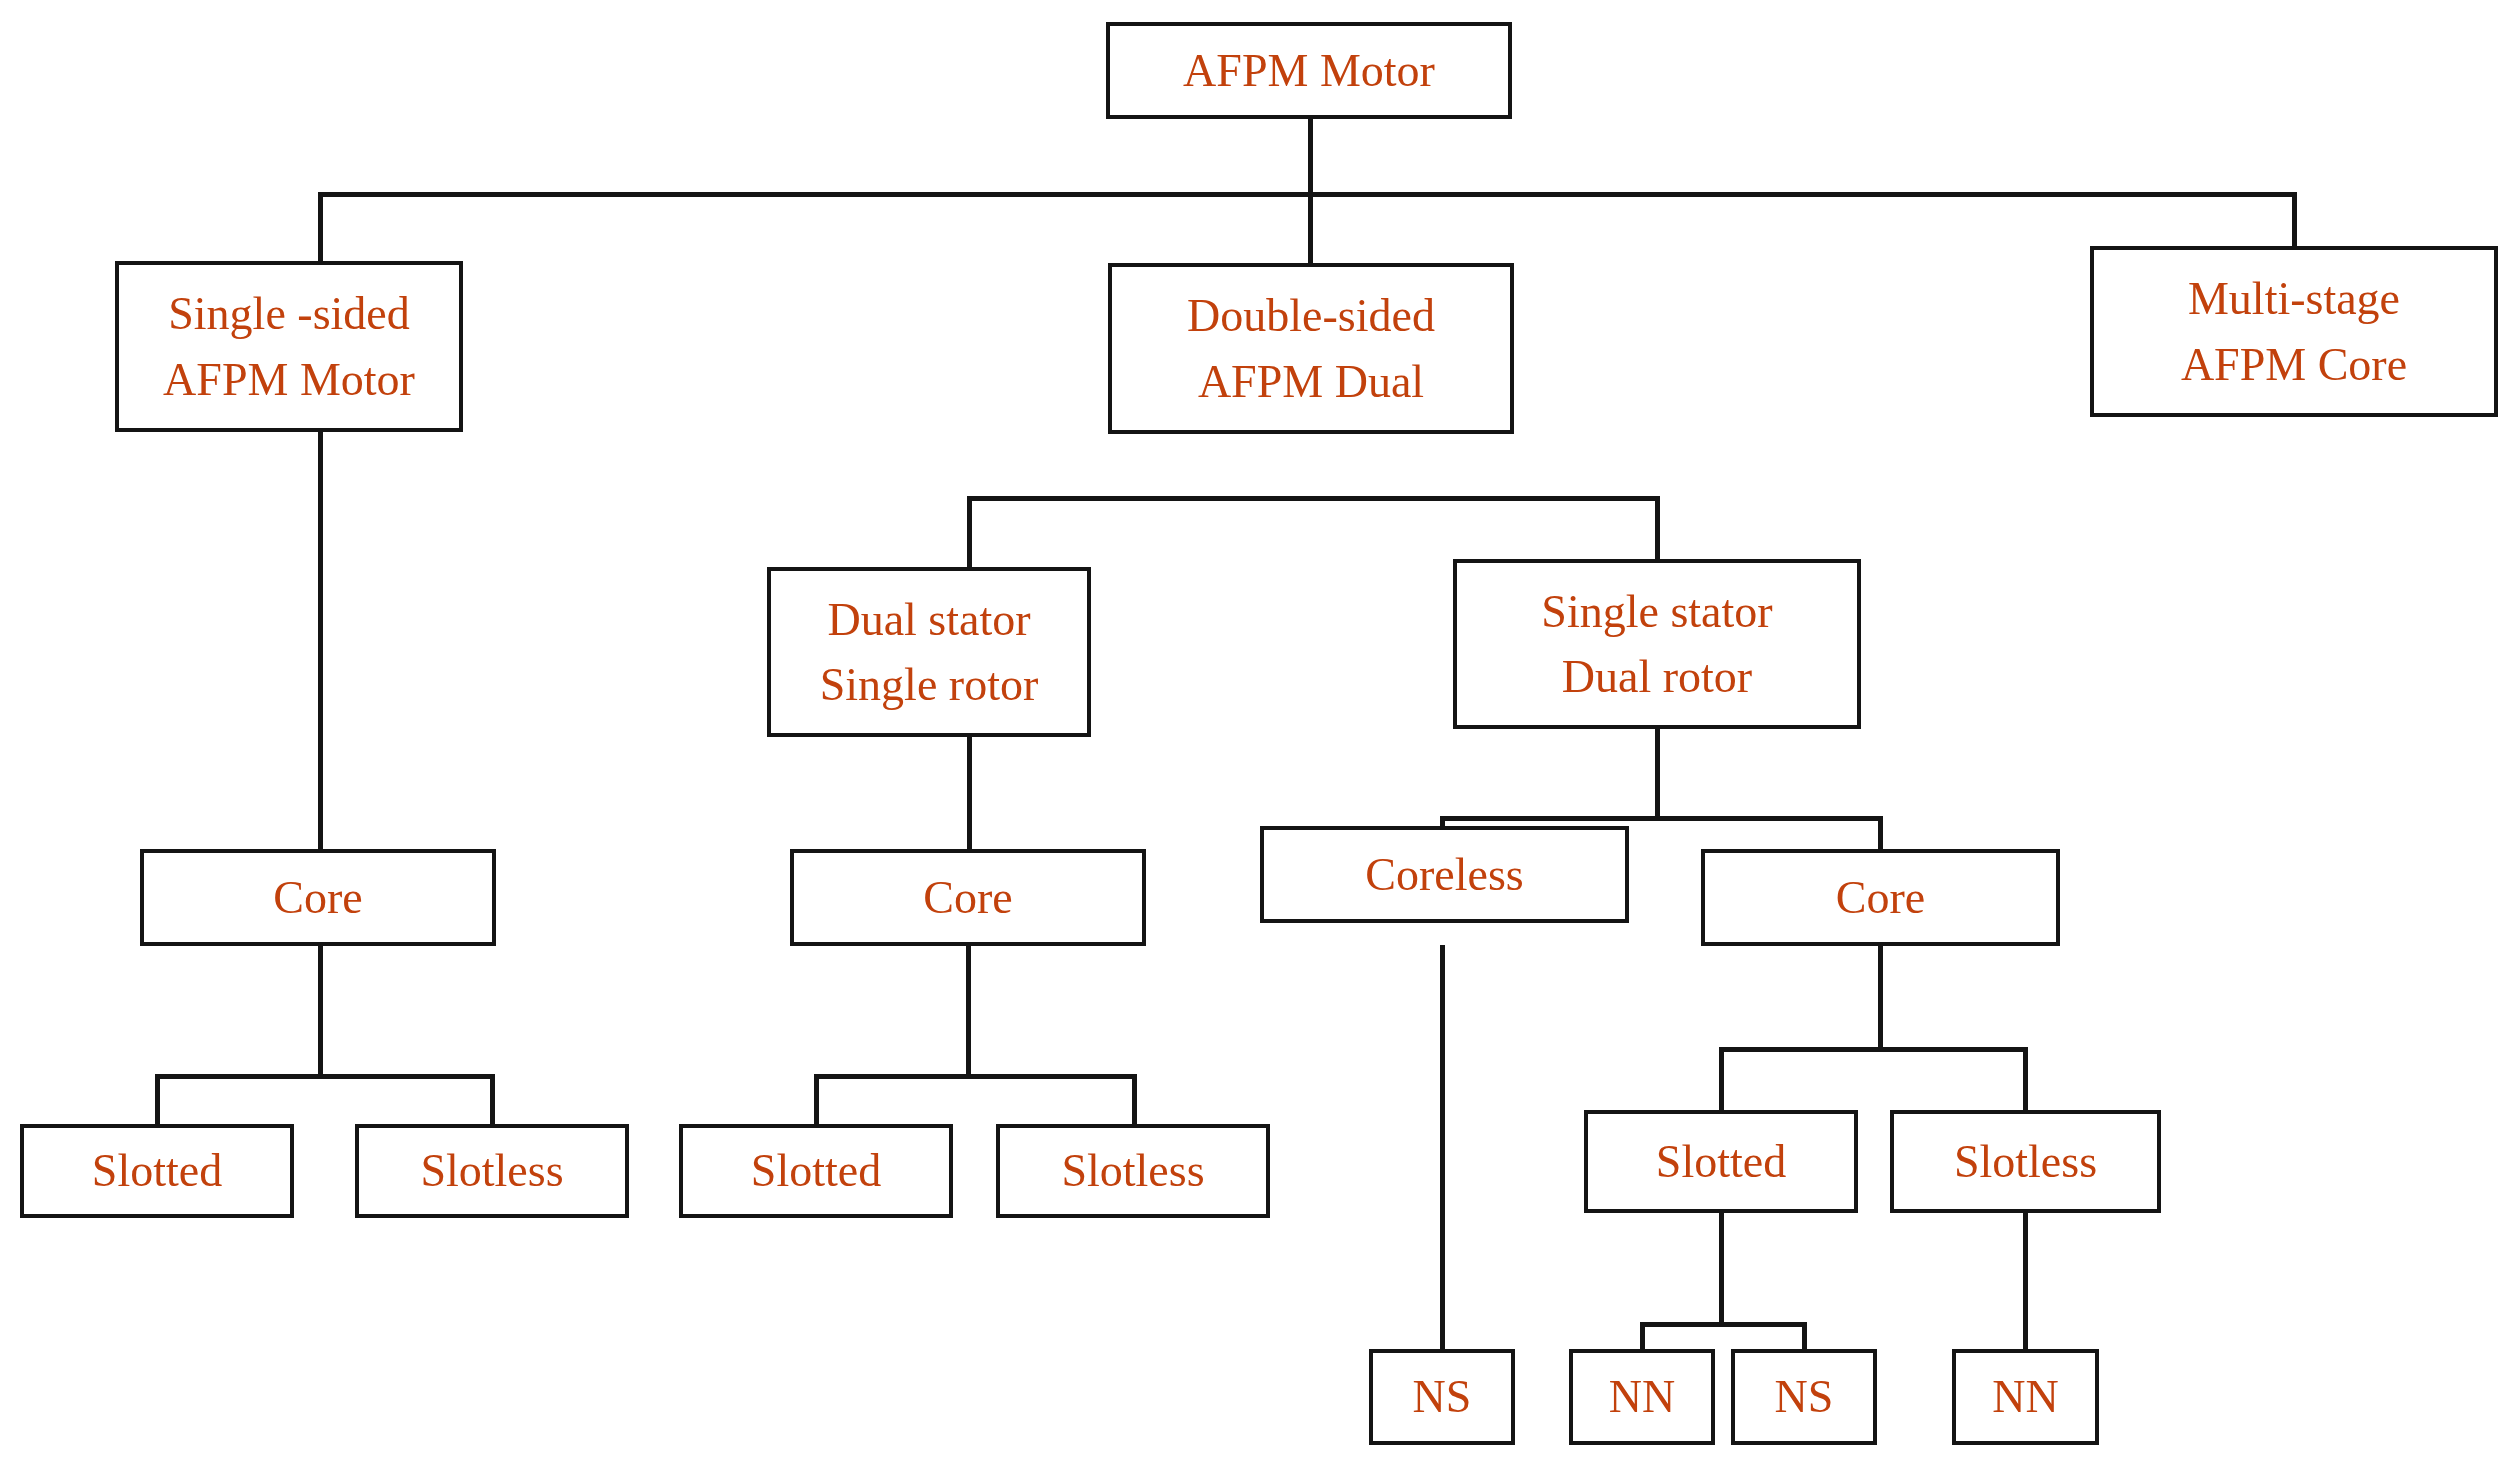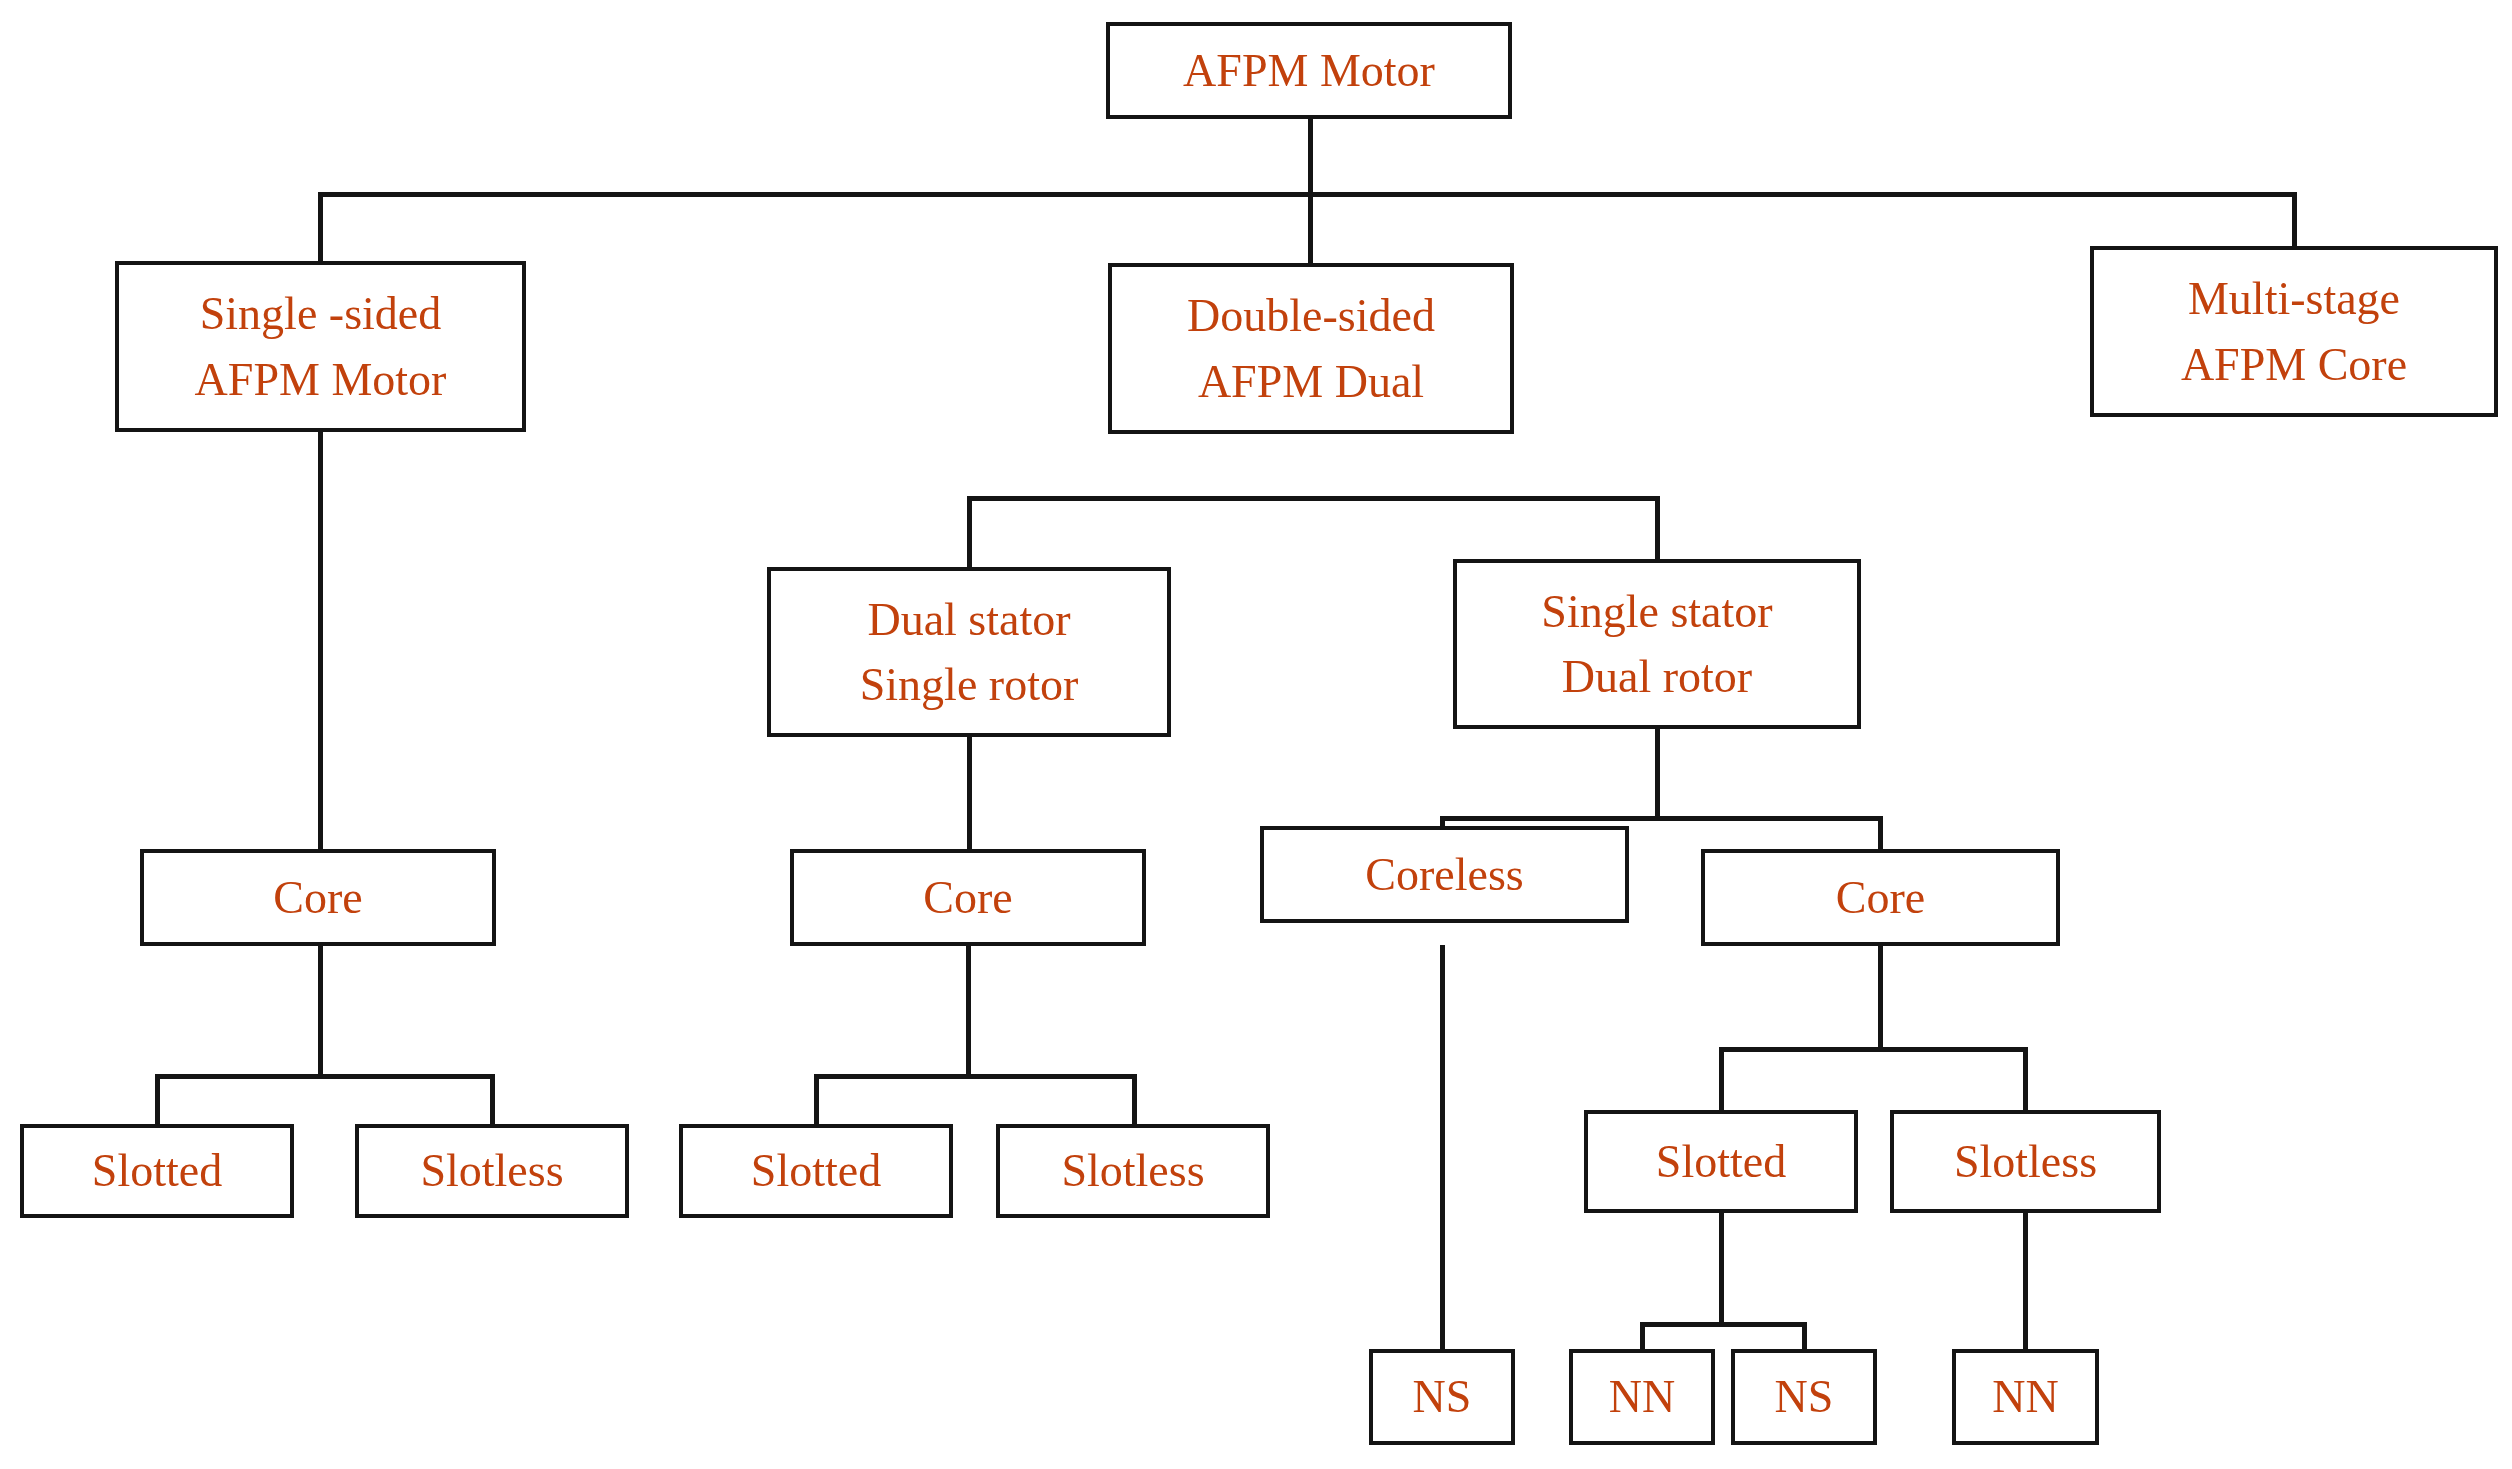--- a/index.html
+++ b/index.html
@@ -82,28 +82,28 @@
 
   <div class="vl" style="left:1719px; top:1211px; height:116px;"></div>
   <div class="hl" style="left:1640px; top:1322px; width:167px;"></div>
   <div class="vl" style="left:1640px; top:1322px; height:31px;"></div>
   <div class="vl" style="left:1802px; top:1322px; height:31px;"></div>
 
   <div class="vl" style="left:2023px; top:1211px; height:142px;"></div>
 
   <div class="node" style="left:1106px; top:21.7px; width:406px; height:97px;">AFPM Motor</div>
 
-  <div class="node" style="left:115px; top:261px; width:411px; height:171px;">Single -sided
+  <div class="node" style="left:115px; top:261px; width:348px; height:171px;">Single -sided
 AFPM Motor</div>
   <div class="node" style="left:1108px; top:263px; width:406px; height:171px;">Double-sided
 AFPM Dual</div>
   <div class="node" style="left:2090px; top:246px; width:408px; height:171px;">Multi-stage
 AFPM Core</div>
 
-  <div class="node" style="left:767px; top:567px; width:404px; height:170px;">Dual stator
+  <div class="node" style="left:767px; top:567px; width:324px; height:170px;">Dual stator
 Single rotor</div>
   <div class="node" style="left:1453px; top:559px; width:408px; height:170px;">Single stator
 Dual rotor</div>
 
   <div class="node" style="left:140px; top:849px; width:356px; height:97px;">Core</div>
   <div class="node" style="left:790px; top:849px; width:356px; height:97px;">Core</div>
   <div class="node" style="left:1260px; top:826px; width:369px; height:97px;">Coreless</div>
   <div class="node" style="left:1701px; top:849px; width:359px; height:97px;">Core</div>
 
   <div class="node" style="left:20px; top:1124px; width:274px; height:94px;">Slotted</div>

